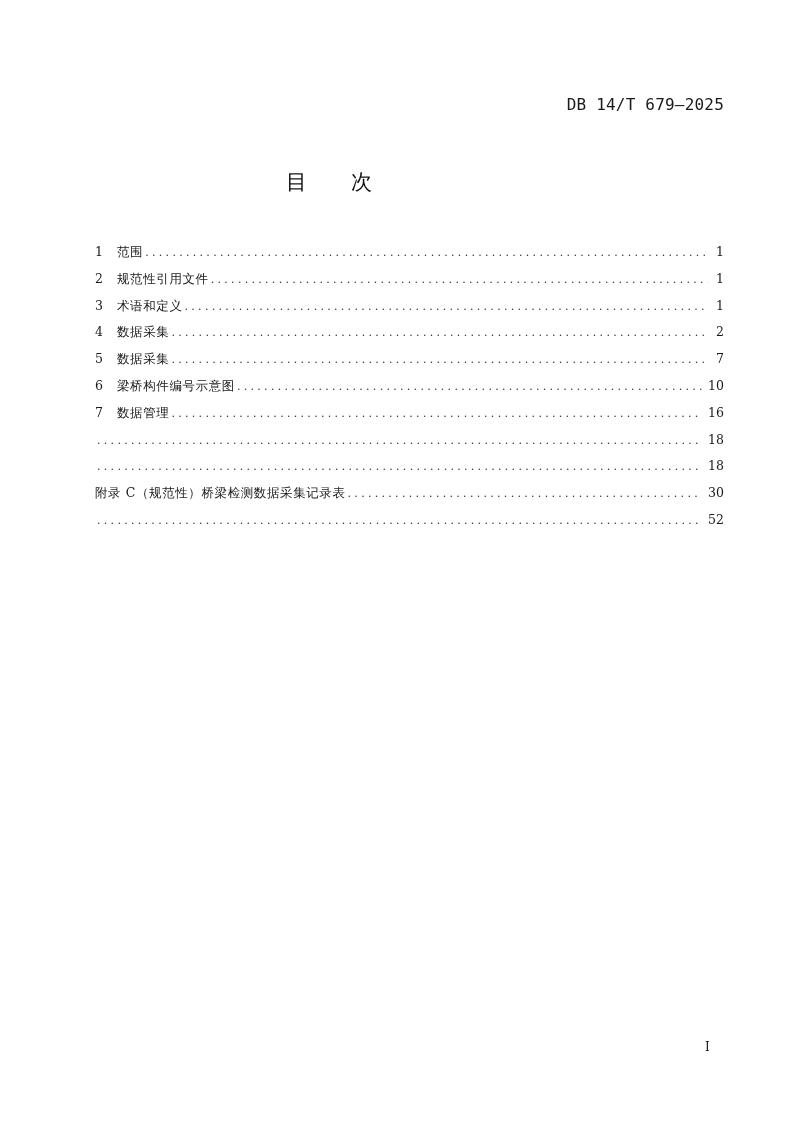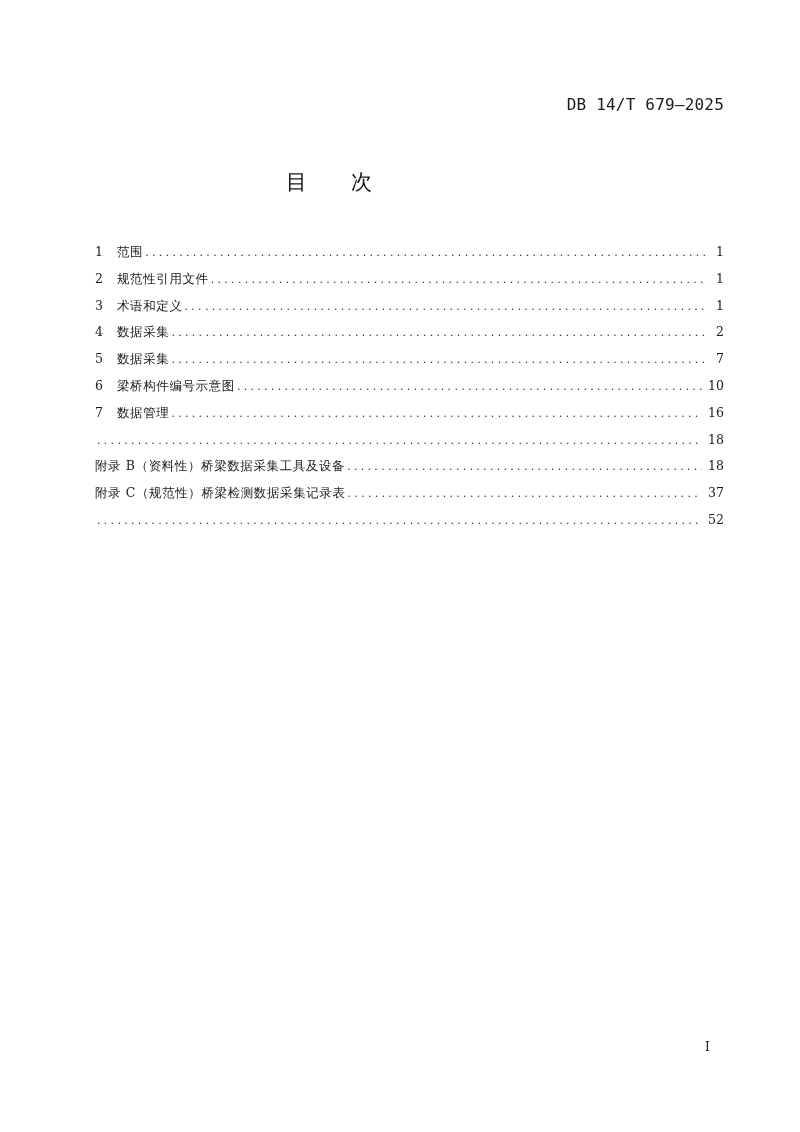--- a/index.html
+++ b/index.html
@@ -144,28 +144,27 @@
     <span class="toc-num">7</span>
     <span class="toc-label">数据管理</span>
     <span class="toc-leader"></span>
     <span class="toc-page">16</span>
   </li>
   <li class="toc-row">
     <span class="toc-leader"></span>
     <span class="toc-page">18</span>
   </li>
   <li class="toc-row">
-    <span class="toc-label">附录 B（资料性）桥梁数据采集工具及设备</span>
     <span class="toc-leader"></span>
     <span class="toc-page">18</span>
   </li>
   <li class="toc-row">
     <span class="toc-label">附录 C（规范性）桥梁检测数据采集记录表</span>
     <span class="toc-leader"></span>
-    <span class="toc-page">37</span>
+    <span class="toc-page">30</span>
   </li>
   <li class="toc-row">
     <span class="toc-leader"></span>
     <span class="toc-page">52</span>
   </li>
 </ul>
 
 <div class="page-number">I</div>
 
 </body></html>

